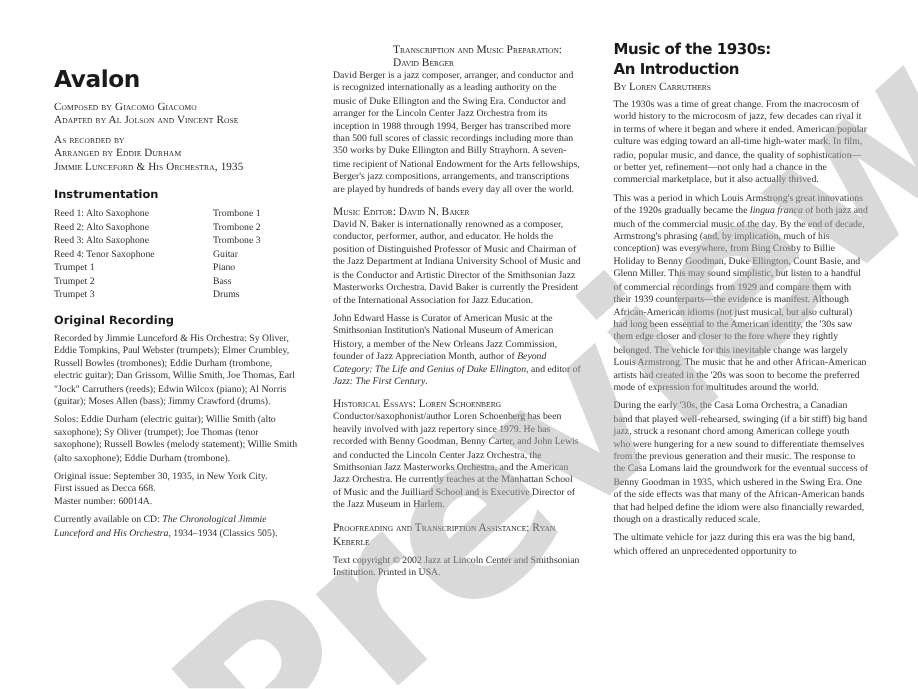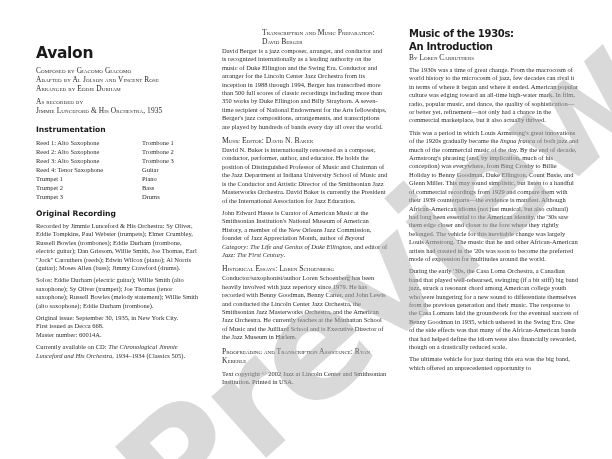--- a/index.html
+++ b/index.html
@@ -62,22 +62,22 @@
   </style>
 </head>
 <body>
 
 <div class="page">
 
   <div class="col col-left">
     <div class="title">Avalon</div>
     <div class="sc">Composed by Giacomo Giacomo</div>
     <div class="sc">Adapted by Al Jolson and Vincent Rose</div>
+    <div class="sc" style="margin-top:4px">As recorded by</div>
     <div class="sc">Arranged by Eddie Durham</div>
-    <div class="sc" style="margin-top:4px">As recorded by</div>
     <div class="sc">Jimmie Lunceford &amp; His Orchestra, 1935</div>
 
     <div class="section-head" style="margin-top:10px">Instrumentation</div>
     <div class="inst-grid">
       <div>
         <div>Reed 1: Alto Saxophone</div>
         <div>Reed 2: Alto Saxophone</div>
         <div>Reed 3: Alto Saxophone</div>
         <div>Reed 4: Tenor Saxophone</div>
         <div>Trumpet 1</div>

